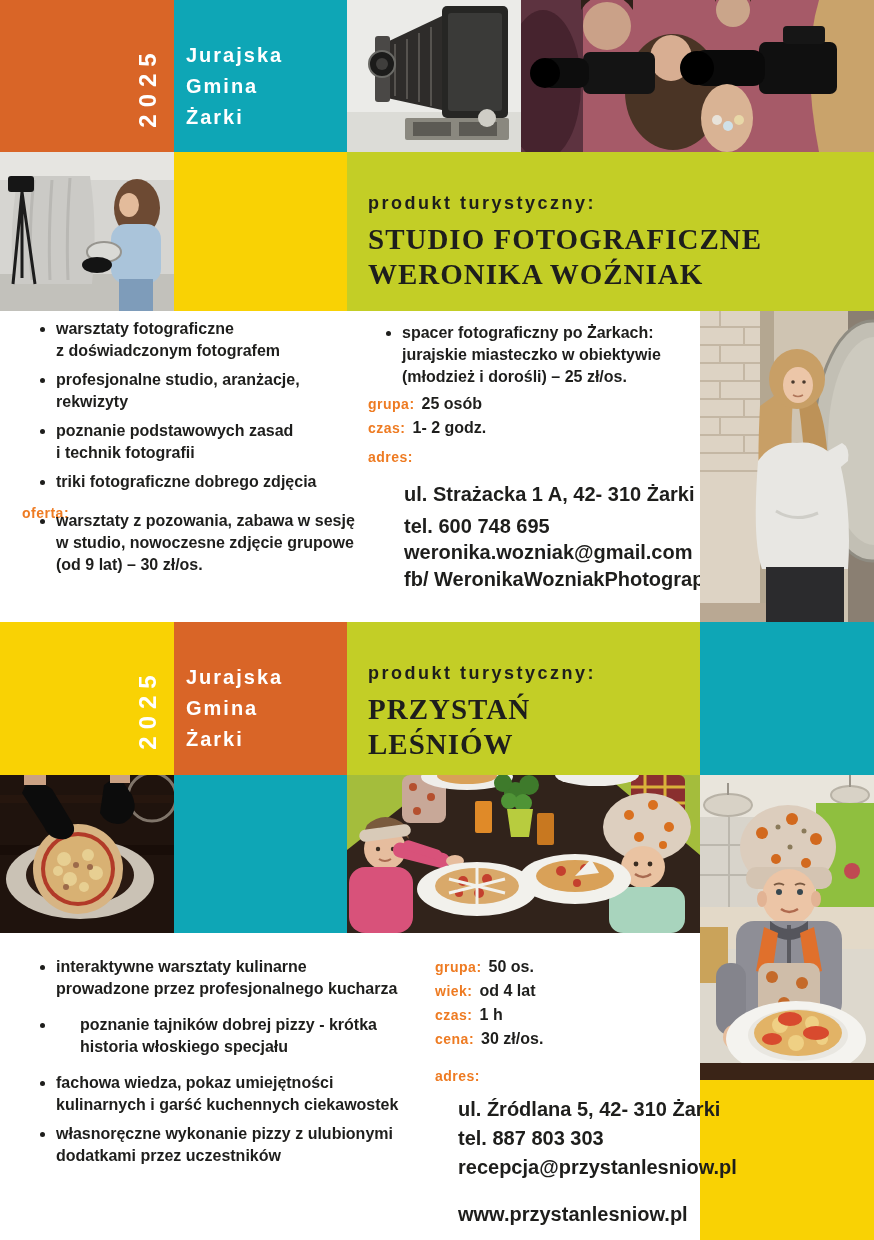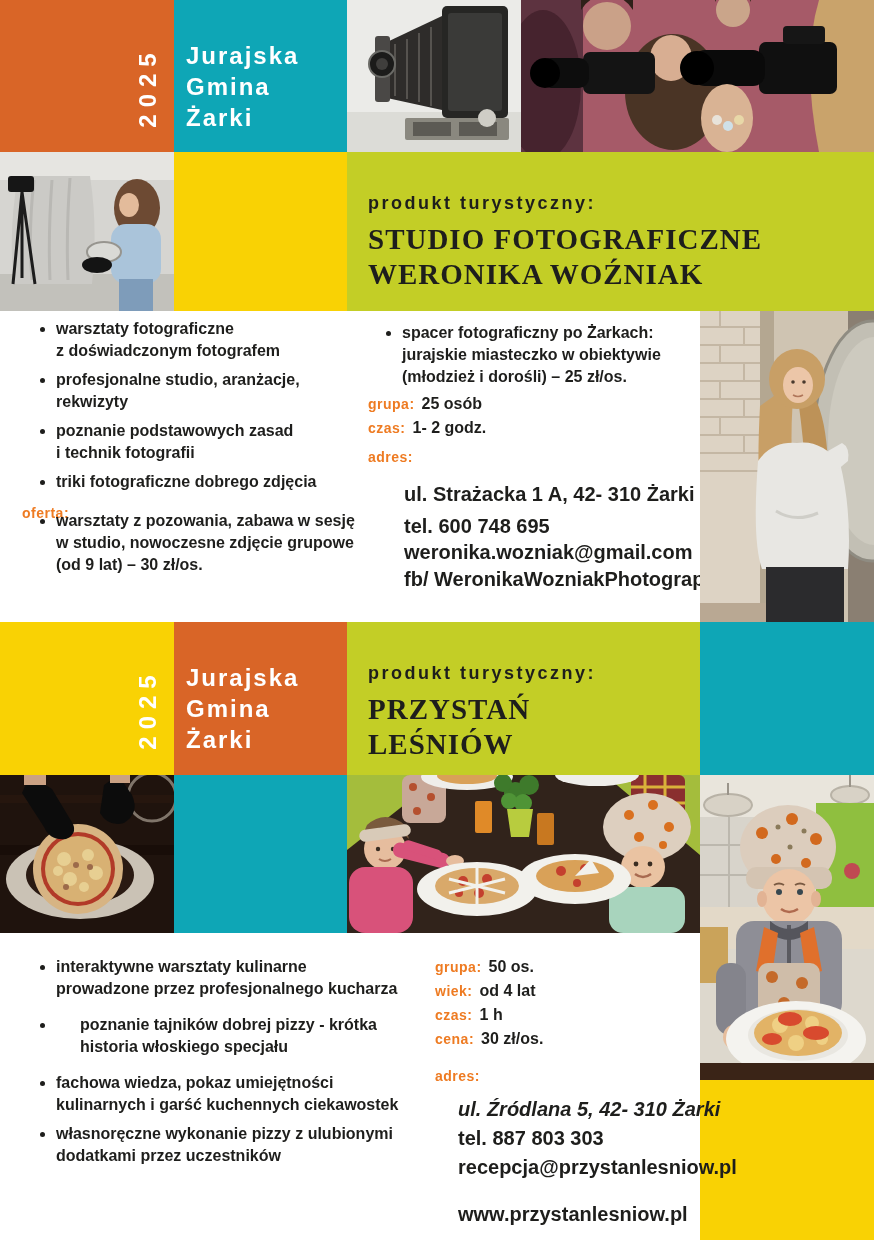--- a/index.html
+++ b/index.html
@@ -15,21 +15,21 @@
   .abs{position:absolute;}
   .orange-bg{background:var(--orange);} .teal-bg{background:var(--teal);}
   .yellow-bg{background:var(--yellow);} .lime-bg{background:var(--lime);}
   .year-wrap{
     position:absolute; left:83px; top:73px; width:130px; text-align:center;
     transform:rotate(-90deg); transform-origin:center;
     color:#fff; font-size:24px; font-weight:700; letter-spacing:7px; white-space:nowrap;
   }
   .brand-text{
     position:absolute; left:12px; top:40px;
-    color:#fff; font-size:24px; font-weight:700; line-height:31px;
+    color:#fff; font-size:20px; font-weight:700; line-height:31px;
     letter-spacing:2px; white-space:pre-line;
   }
   .kicker{
     position:absolute; left:21px; top:41px;
     font-size:18px; font-weight:700; letter-spacing:2.5px; color:var(--ink);
   }
   .sec-title{
     position:absolute; left:21px; top:70px;
     font-size:29px; font-weight:700; letter-spacing:1px; line-height:35px; color:var(--ink);
     white-space:pre-line;
@@ -452,20 +452,20 @@
         <span class="val">1 h</span>
       </div>
       <div class="detail-row">
         <span class="lbl">cena:</span>
         <span class="val">30 zł/os.</span>
       </div>
     </div>
 
     <div class="abs lbl" style="left:435px;top:1068px;">adres:</div>
     <div class="abs addr-lines" style="left:458px;top:1098px;">
-      <div class="line" style="margin-bottom:6px;font-style:italic;">ul. Źródlana 5, 42- 310 Żarki</div>
+      <div class="line" style="margin-bottom:6px;">ul. Źródlana 5, 42- 310 Żarki</div>
       <div class="line" style="margin-bottom:6px;">tel. 887 803 303</div>
       <div class="line" style="margin-bottom:24px;">recepcja@przystanlesniow.pl</div>
       <div class="line">www.przystanlesniow.pl</div>
     </div>
 
   </section>
 </div>
 
 </body></html>

